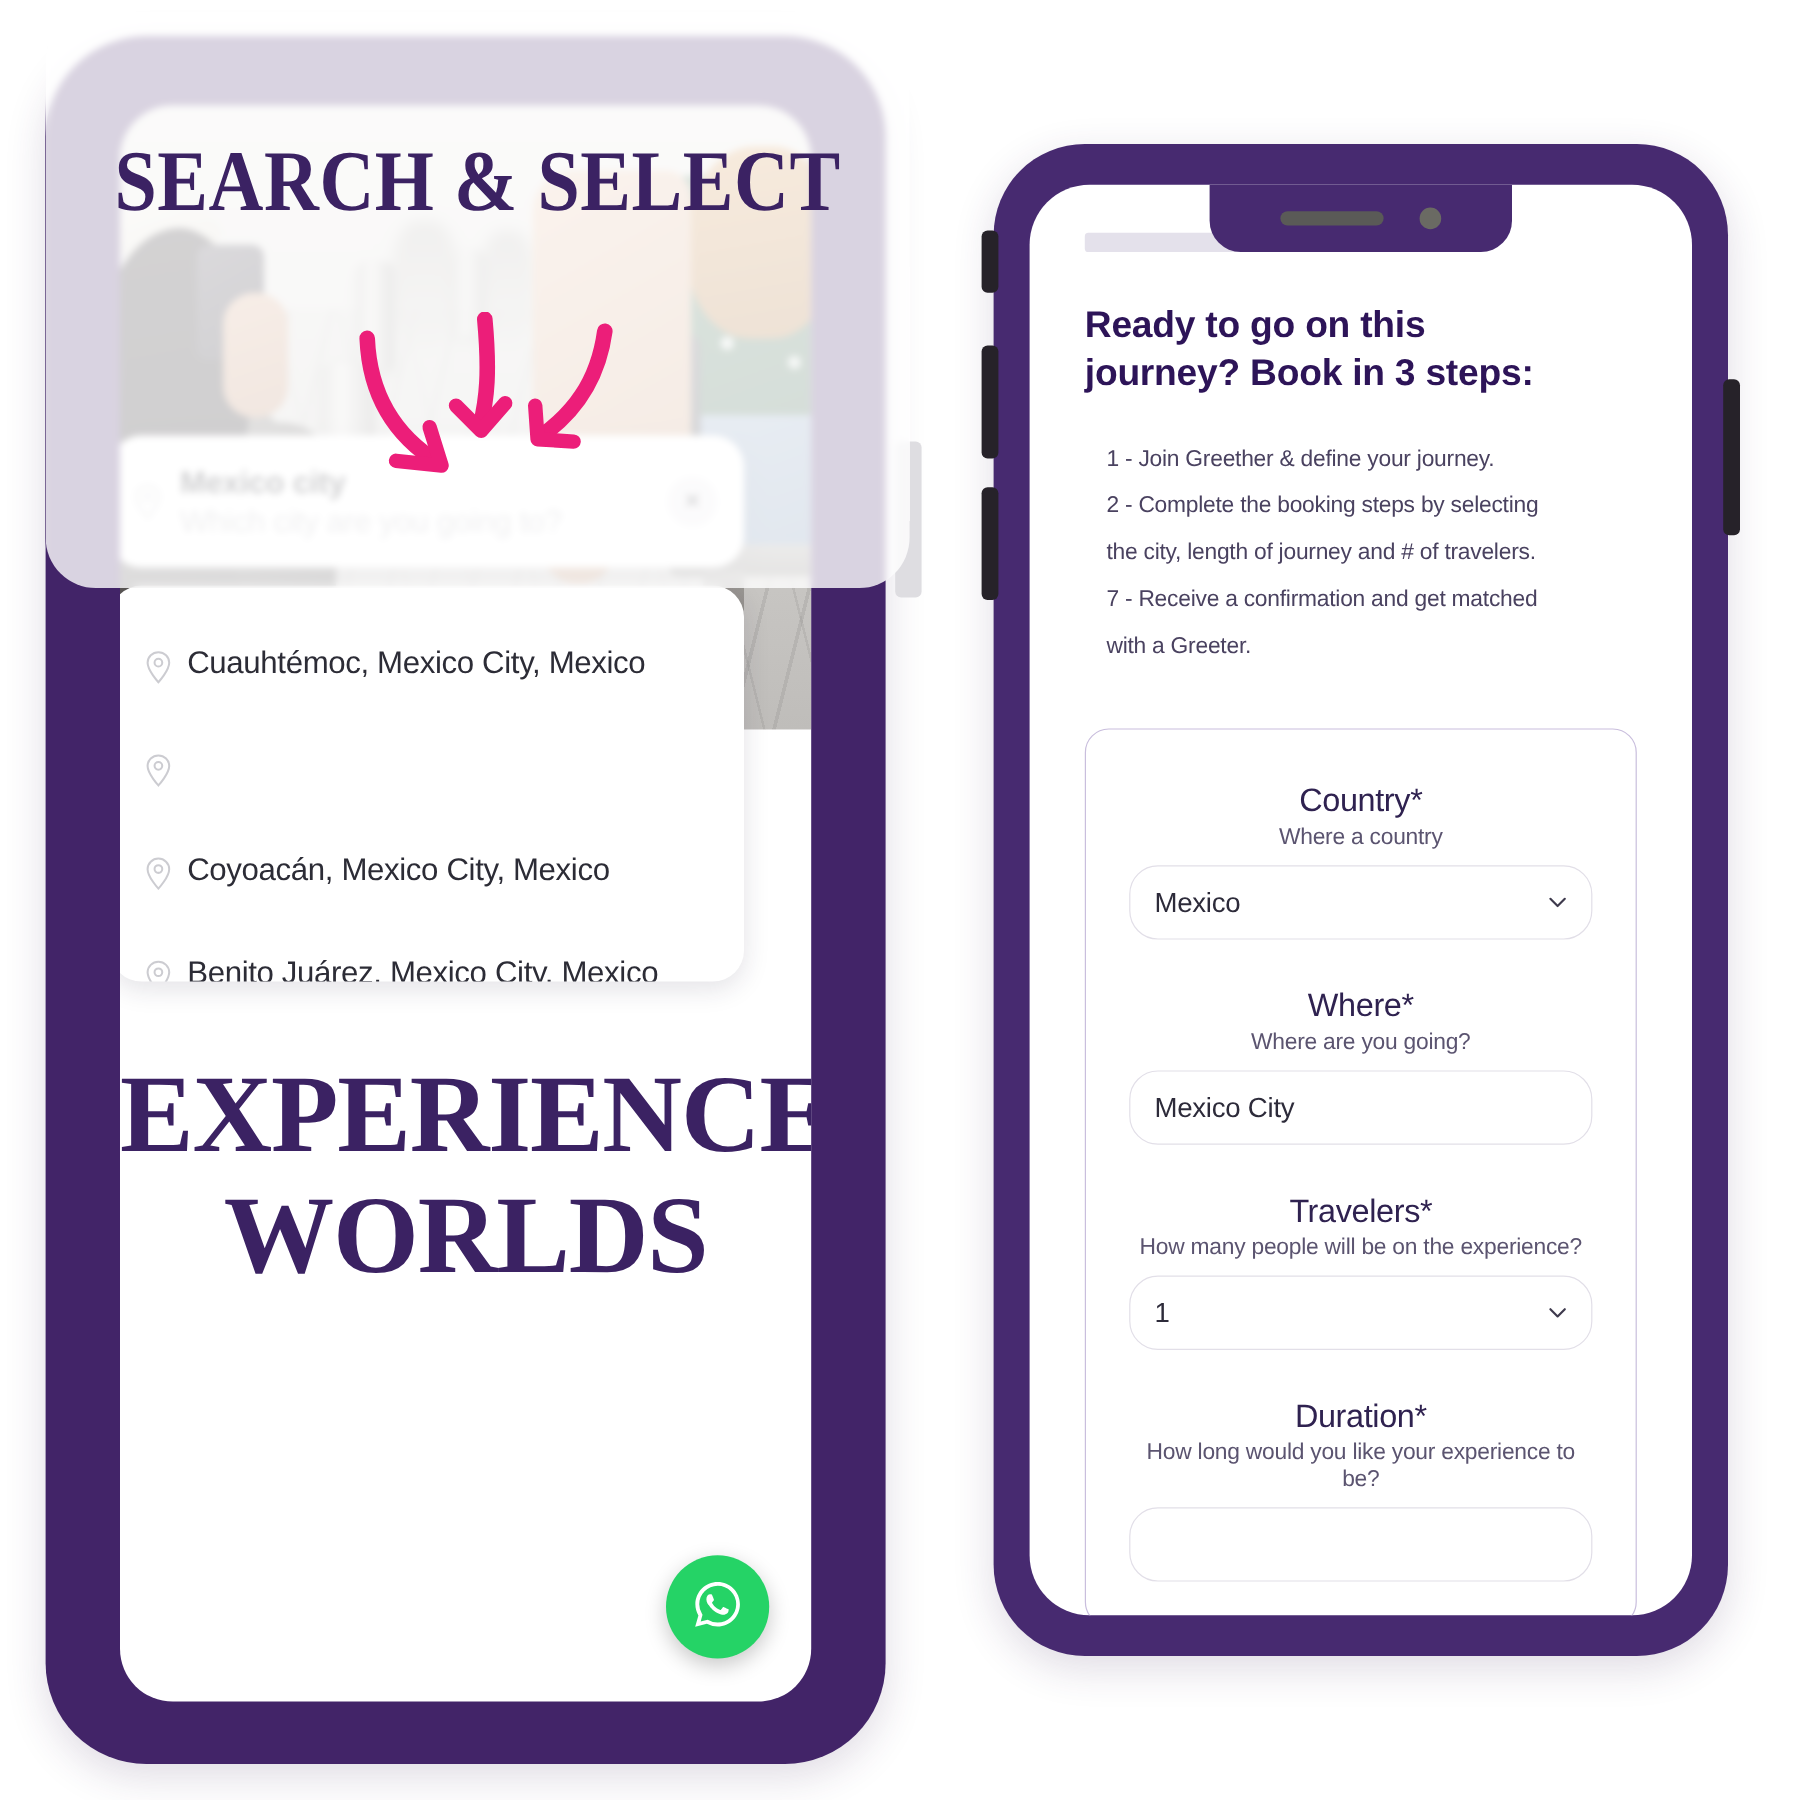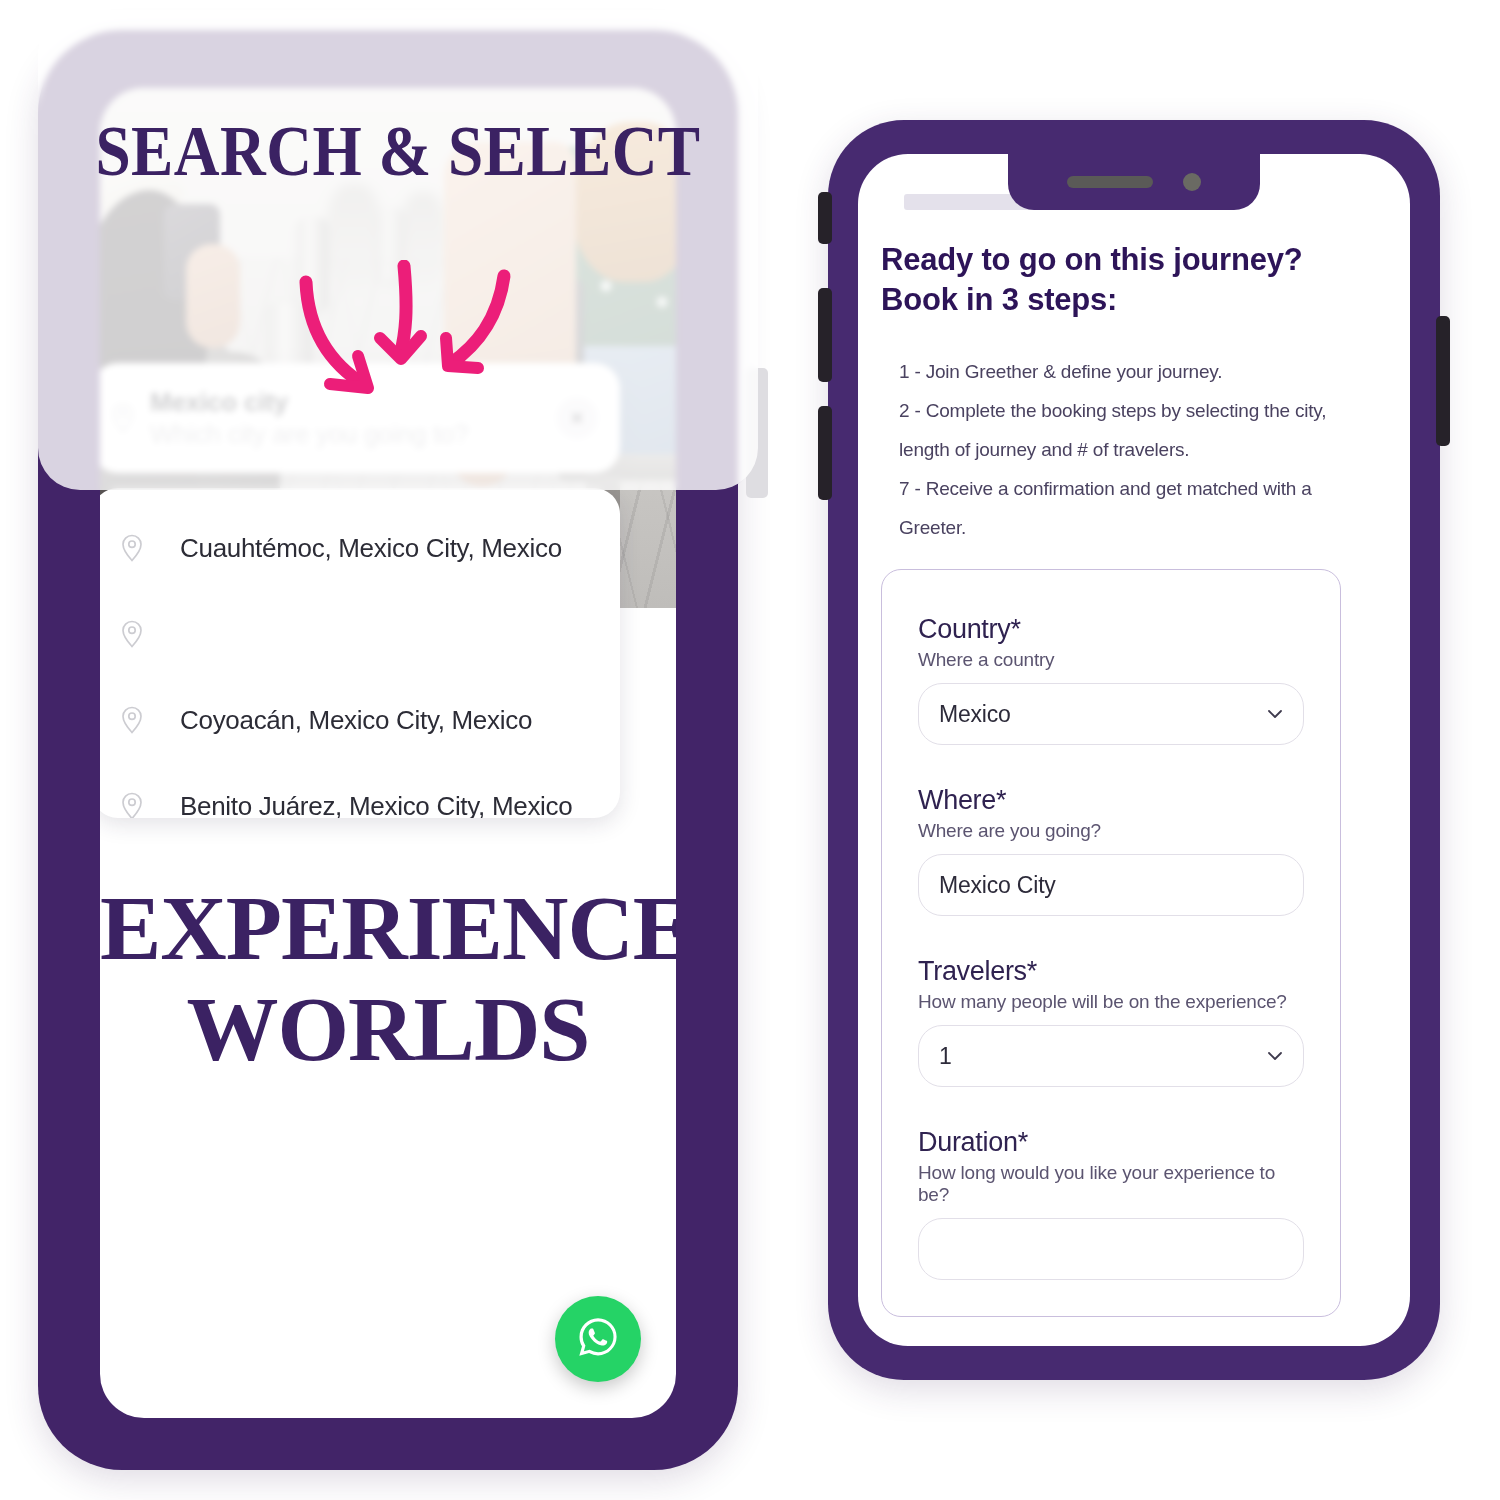--- a/index.html
+++ b/index.html
@@ -146,21 +146,21 @@
 
   
   .suggest-panel {
     position:absolute; left:-8px; top:400px;
     width:528px; height:330px;
     background:#fff; border-radius:26px;
     box-shadow:0 6px 22px rgba(40,30,60,.13);
     padding:38px 0 20px 0; overflow:hidden;
   }
   .suggest-row {
-    display:flex; align-items:center; gap:34px;
+    display:flex; align-items:flex-end; gap:10px;
     padding:0 26px 0 28px; min-height:46px;
     margin-bottom:40px;
   }
   .suggest-row:last-child { margin-bottom:0; }
   .suggest-text {
     font-size:26px; color:#2c2c36; letter-spacing:-.3px; line-height:1.45;
   }
   .pin { flex:0 0 auto; width:26px; height:30px; opacity:.55; }
 
   
@@ -212,38 +212,39 @@
     z-index:5;
   }
   #speaker-grill { width:86px; height:12px; border-radius:6px; background:#5a5a57; }
   #front-camera { width:18px; height:18px; border-radius:50%; background:#6a6a63; }
   .side-btn { position:absolute; background:#262229; border-radius:5px; }
   #btn-mute   { left:-10px; top:72px;  width:14px; height:52px; }
   #btn-volup  { left:-10px; top:168px; width:14px; height:94px; }
   #btn-voldn  { left:-10px; top:286px; width:14px; height:94px; }
   #btn-power  { right:-10px; top:196px; width:14px; height:130px; }
 
-  #right-content { position:absolute; left:0; top:0; width:492px; padding:0 23px; }
+  #right-content { position:absolute; left:0; top:11px; width:492px; padding:0 46px; }
   #ghost-line {
     position:absolute; left:46px; top:40px; width:220px; height:16px;
     background:rgba(90,70,130,.16); border-radius:3px;
   }
   #rp-title {
     margin-top:86px;
     font-size:31px; font-weight:700; line-height:1.28;
     color:#2d1458; letter-spacing:-.2px;
   }
   .rp-steps { margin-top:34px; padding-left:18px; }
   .rp-step {
     font-size:19px; line-height:2.05; color:#4a4260; letter-spacing:-.2px;
   }
   #form-card {
-    margin-top:21px; width:460px;
+    margin-top:48px; width:460px;
     border:1.5px solid #c9bedd; border-radius:20px;
     padding:44px 36px 30px 36px;
+    text-align:center;
   }
   .field { margin-bottom:40px; }
   .field:last-child { margin-bottom:6px; }
   .field-label {
     font-size:27px; color:#2f2250; letter-spacing:-.3px; margin-bottom:4px;
   }
   .field-hint {
     font-size:19px; color:#5b5470; letter-spacing:-.2px; margin-bottom:12px;
   }
   .field-control {

